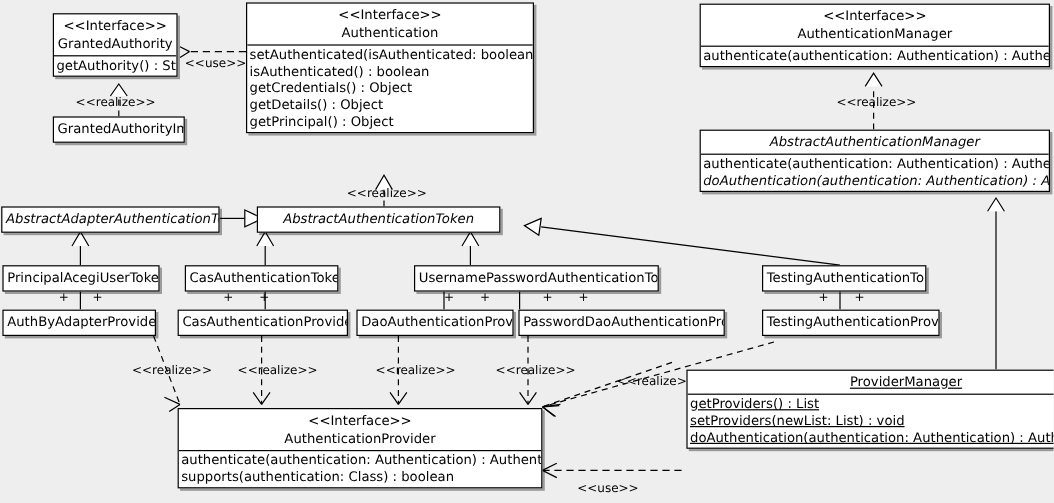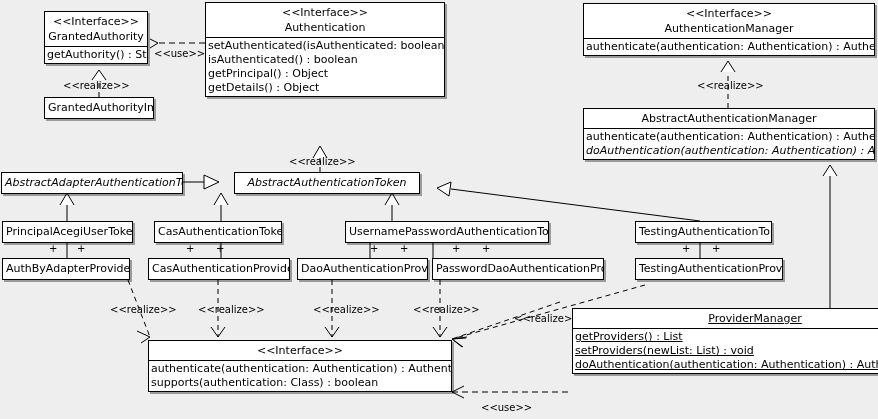--- a/index.html
+++ b/index.html
@@ -48,20 +48,21 @@
     font-size: 11px;
     line-height: 15px;
   }
   .cls-head .cname {
     display: block;
     font-size: 11px;
     line-height: 15px;
   }
   .cls-head.abstract .cname,
   .cls-head.abstract {
+    font-style: italic;
   }
   .cls-sep {
     border-top: 1px solid #000;
     height: 0;
     font-size: 0;
     line-height: 0;
   }
   .cls-ops {
     padding: 1px 0 1px 2px;
   }
@@ -290,22 +291,23 @@
 
   <div class="uml-class" style="left:205px; top:2px; width:240px;">
     <div class="cls-head">
       <span class="stereo">&lt;&lt;Interface&gt;&gt;</span>
       <span class="cname">Authentication</span>
     </div>
     <div class="cls-sep"></div>
     <div class="cls-ops">
       <span class="op">setAuthenticated(isAuthenticated: boolean) : void</span>
       <span class="op">isAuthenticated() : boolean</span>
+      <span class="op">getCredentials() : Object</span>
+      <span class="op">getDetails() : Object</span>
       <span class="op">getPrincipal() : Object</span>
-      <span class="op">getDetails() : Object</span>
     </div>
   </div>
 
   <div class="uml-class" style="left:583px; top:3px; width:292px;">
     <div class="cls-head">
       <span class="stereo">&lt;&lt;Interface&gt;&gt;</span>
       <span class="cname">AuthenticationManager</span>
     </div>
     <div class="cls-sep"></div>
     <div class="cls-ops">
@@ -321,21 +323,21 @@
     <div class="cls-ops">
       <span class="op">authenticate(authentication: Authentication) : Authentication</span>
       <span class="op abstract-op">doAuthentication(authentication: Authentication) : Authentication</span>
     </div>
   </div>
 
   <div class="uml-class" style="left:1px; top:172px; width:182px;">
     <div class="simple-name abstract">AbstractAdapterAuthenticationToken</div>
   </div>
 
-  <div class="uml-class" style="left:234px; top:172px; width:186px;">
+  <div class="uml-class" style="left:214px; top:172px; width:203px;">
     <div class="simple-name abstract">AbstractAuthenticationToken</div>
   </div>
 
   <div class="uml-class" style="left:2px; top:221px; width:131px;">
     <div class="simple-name">PrincipalAcegiUserToken</div>
   </div>
 
   <div class="uml-class" style="left:154px; top:221px; width:128px;">
     <div class="simple-name">CasAuthenticationToken</div>
   </div>
@@ -364,20 +366,21 @@
     <div class="simple-name">PasswordDaoAuthenticationProvider</div>
   </div>
 
   <div class="uml-class" style="left:635px; top:258px; width:148px;">
     <div class="simple-name">TestingAuthenticationProvider</div>
   </div>
 
   <div class="uml-class" style="left:148px; top:340px; width:304px;">
     <div class="cls-head">
       <span class="stereo">&lt;&lt;Interface&gt;&gt;</span>
+      <span class="cname">AuthenticationProvider</span>
     </div>
     <div class="cls-sep"></div>
     <div class="cls-ops">
       <span class="op">authenticate(authentication: Authentication) : Authentication</span>
       <span class="op">supports(authentication: Class) : boolean</span>
     </div>
   </div>
 
   <div class="uml-class" style="left:572px; top:308px; width:366px;text-decoration:underline;">
     <div class="cls-head">

